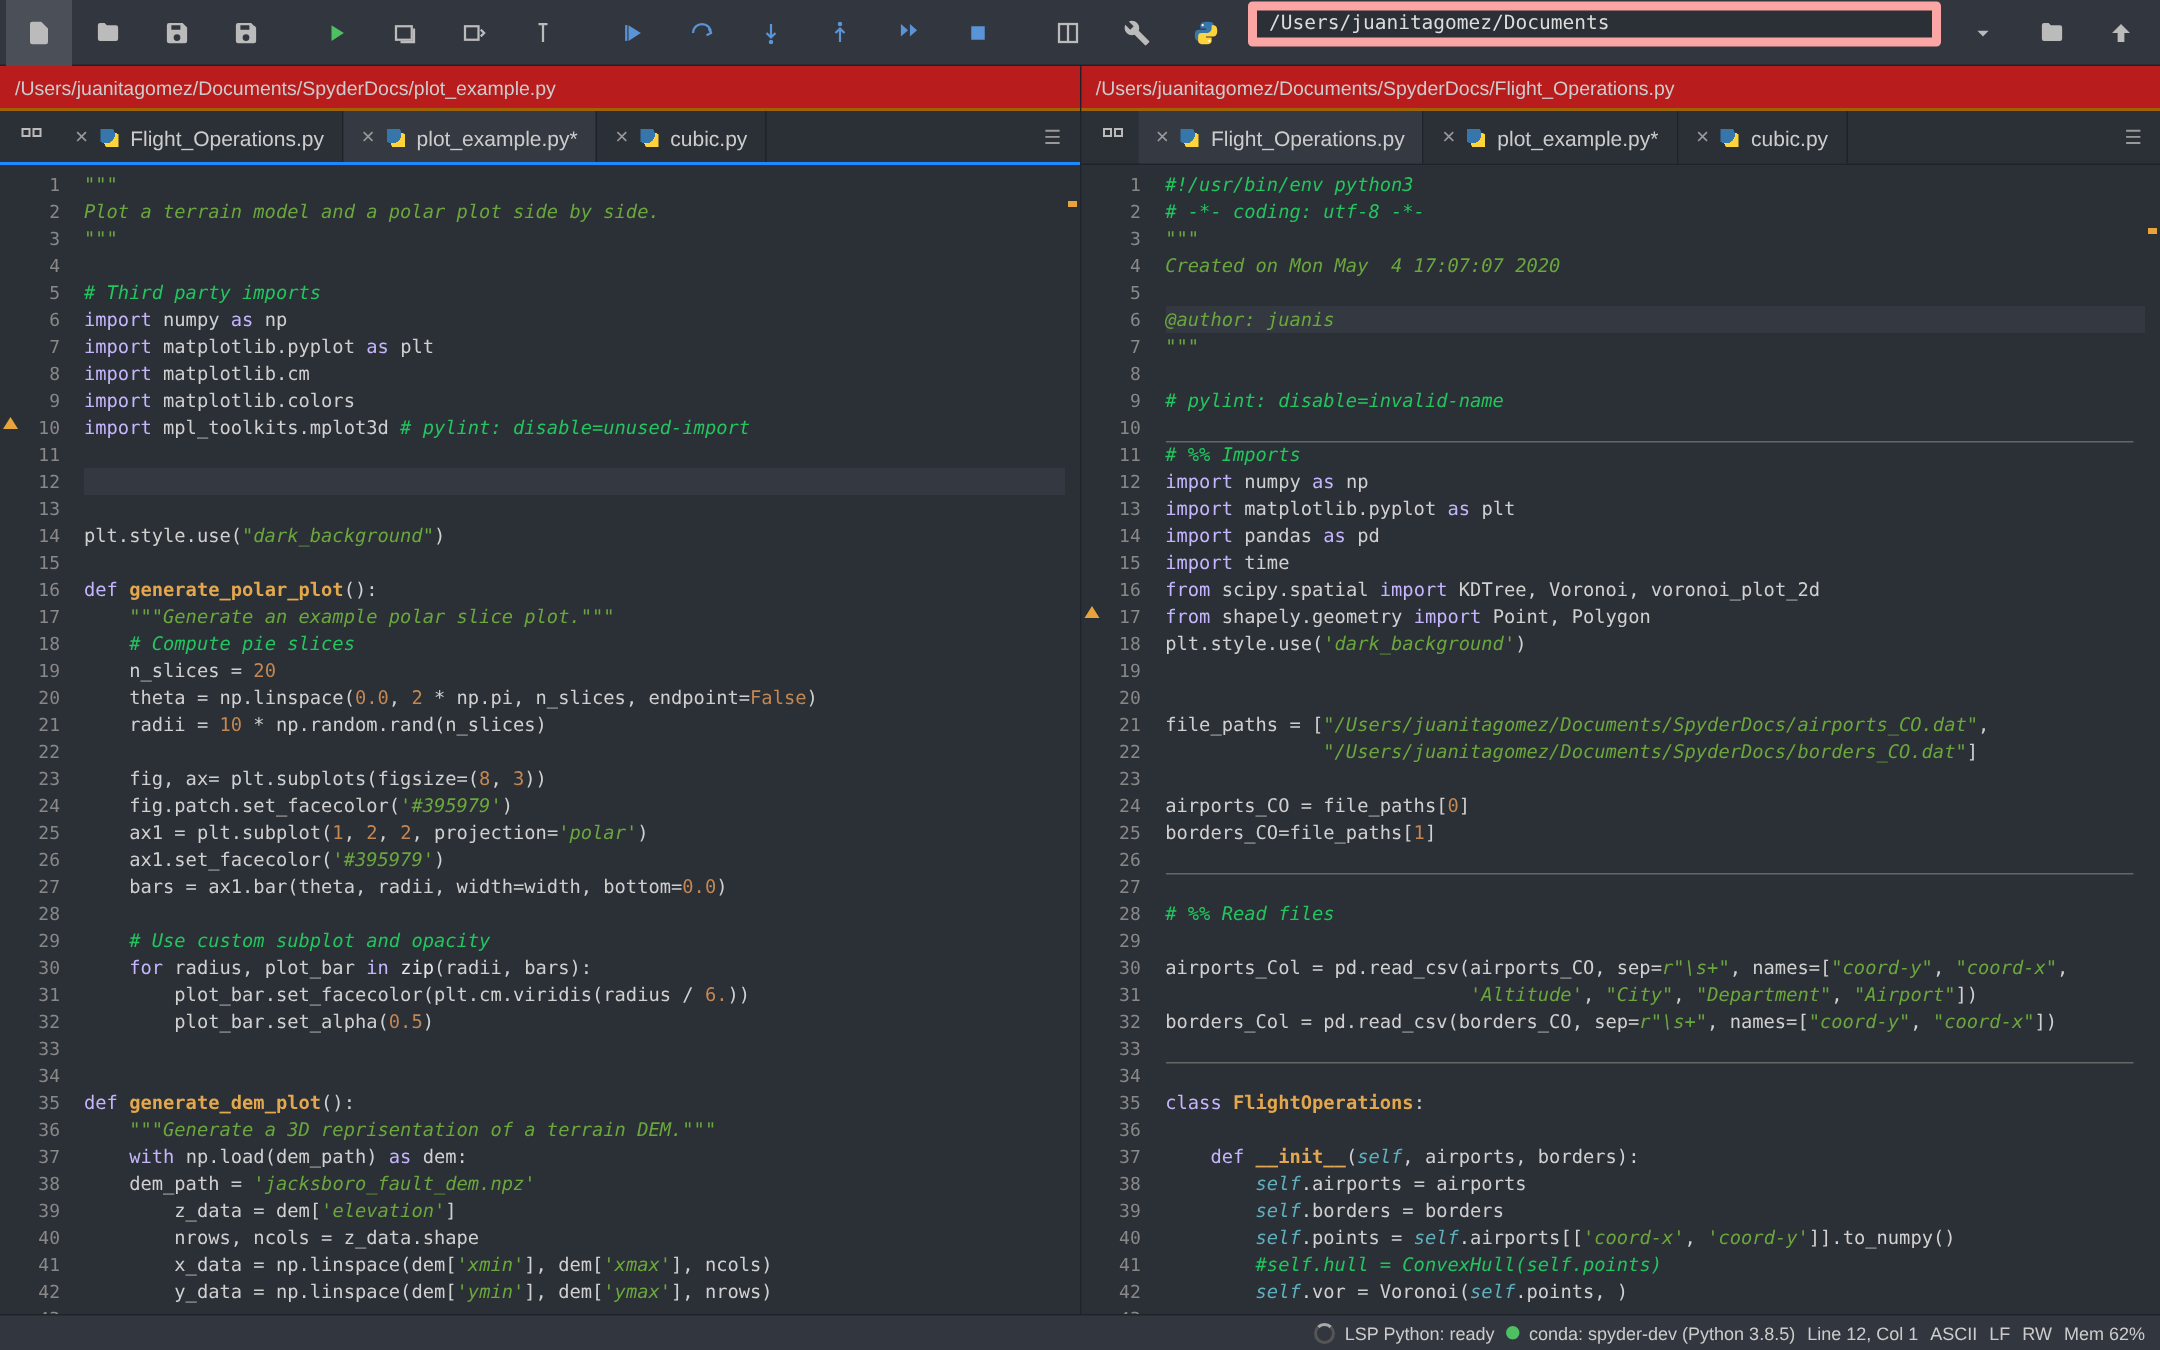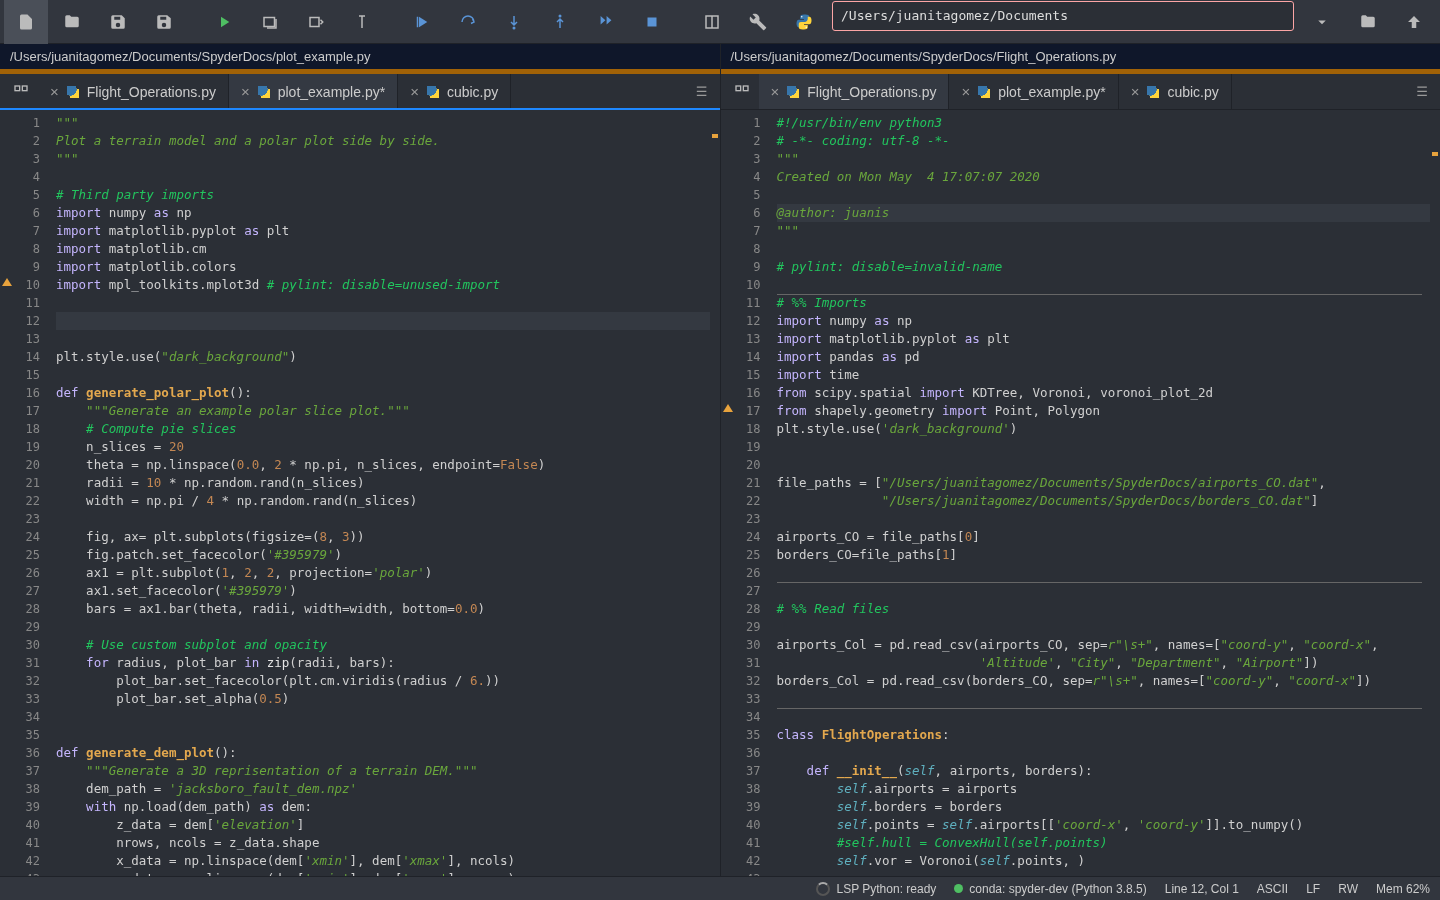--- a/index.html
+++ b/index.html
@@ -7,29 +7,29 @@
 .mono { font-family: "Menlo","Consolas","DejaVu Sans Mono",monospace; }
 
 
 .toolbar { height:44px; background:#32363e; display:flex; align-items:center; gap:2px; padding:0 4px; border-bottom:1px solid #1f2228; }
 .tbtn { width:44px; height:44px; display:flex; align-items:center; justify-content:center; color:#bbb; cursor:pointer; }
 .tbtn svg { width:18px; height:18px; }
 .tbtn.accent svg { color:#5a94d6; }
 .tbtn.run svg { color:#4fbf63; }
 .tbtn.stop svg { color:#5a94d6; }
 .tbtn.newfile { background:#4a4f58; }
-.path-input { flex:1; background:#2b2f36; border:1px solid #fca5a5; border-radius:3px; height:30px; margin:0 4px 12px 4px; padding:0 8px; color:#ddd; font-size:13px; min-width:200px; }
+.path-input { flex:1; background:#2b2f36; border:6px solid #fca5a5; border-radius:3px; height:30px; margin:0 4px 12px 4px; padding:0 8px; color:#ddd; font-size:13px; min-width:200px; }
 .lang-icon { width:20px; height:20px; }
 
 
 .split { display:flex; height:calc(100% - 44px - 24px); }
 .pane { flex:1; display:flex; flex-direction:column; min-width:0; border-right:1px solid #1f2228; }
 .pane:last-child { border-right:none; }
 
-.path-bar { height:30px; background:#0f172a; border-bottom:5px solid #a16207; display:flex; align-items:center; padding:0 10px; font-size:13px; color:#ccc; }
+.path-bar { height:30px; background:#b91c1c; border-bottom:2px solid #a16207; display:flex; align-items:center; padding:0 10px; font-size:13px; color:#ccc; }
 
 .tabrow { height:36px; background:#2b2f36; display:flex; align-items:stretch; border-bottom:1px solid #1f2228; padding-left:4px; position:relative; }
 .tabset-btn { width:34px; display:flex; align-items:center; justify-content:center; color:#bbb; }
 .etab { display:flex; align-items:center; gap:8px; padding:0 12px; color:#ccc; cursor:pointer; border-right:1px solid #1f2228; background:#2b2f36; font-size:14px; }
 .etab.active { background:#343942; }
 .etab .ico { width:12px; height:12px; display:inline-block; }
 .etab .close { color:#999; font-size:15px; }
 .exp-btn { position:absolute; right:6px; top:0; bottom:0; display:flex; align-items:center; color:#999; padding:0 6px;}
 
 .editor-wrap { flex:1; display:flex; min-height:0; position:relative; }
@@ -50,21 +50,21 @@
 .c  { color:#22c55e; font-style:italic; }  
 .cg { color:#6aa73c; font-style:italic; }  
 .kw { color:#c4b5fd; }   
 .fn { color:#e3a84e;font-weight:bold; }
 .p  { color:#d0d0d0; }   
 .nm { color:#c38753; }   
 .self{ color:#5fb0bf; font-style:italic; }
 .bltn{ color:#e5e5e5;}
 
 
-.status { height:24px; background:#32363e; border-top:1px solid #1f2228; display:flex; align-items:center; gap:18px; padding:0 10px; font-size:12px; color:#ccc; }
+.status { height:24px; background:#32363e; border-top:1px solid #1f2228; display:flex; align-items:center; gap:8px; padding:0 10px; font-size:12px; color:#ccc; }
 .status .grow { flex:1; }
 .status .sitem { display:flex; align-items:center; gap:6px; }
 .spinner { width:14px;height:14px;border:2px solid #555;border-top-color:#aaa;border-radius:50%; }
 .dot-green { width:9px;height:9px;border-radius:50%;background:#4fbf63; }
 
 
 .fico-py { width:12px; height:12px; background-image: radial-gradient(circle at 30% 30%, #3776ab 50%, transparent 51%), radial-gradient(circle at 70% 70%, #ffd43b 50%, transparent 51%); }
 
 </style>
 </head>
@@ -278,38 +278,37 @@
           <div class="cline curline"></div>
           <div class="cline"></div>
           <div class="cline"><span class="p">plt.style.use(</span><span class="cg">"dark_background"</span><span class="p">)</span></div>
           <div class="cline"></div>
           <div class="cline"><span class="kw">def</span> <span class="fn">generate_polar_plot</span><span class="p">():</span></div>
           <div class="cline">    <span class="cg">"""Generate an example polar slice plot."""</span></div>
           <div class="cline">    <span class="c"># Compute pie slices</span></div>
           <div class="cline">    <span class="p">n_slices = </span><span class="nm">20</span></div>
           <div class="cline">    <span class="p">theta = np.linspace(</span><span class="nm">0.0</span><span class="p">, </span><span class="nm">2</span><span class="p"> * np.pi, n_slices, endpoint=</span><span class="nm">False</span><span class="p">)</span></div>
           <div class="cline">    <span class="p">radii = </span><span class="nm">10</span><span class="p"> * np.random.rand(n_slices)</span></div>
-          <div class="cline">    <span class="p">width = np.pi / </span><span class="nm">4</span><span class="p"> * np.random.rand(n_slices)</span></div>
           <div class="cline"></div>
           <div class="cline">    <span class="p">fig, ax= plt.subplots(figsize=(</span><span class="nm">8</span><span class="p">, </span><span class="nm">3</span><span class="p">))</span></div>
           <div class="cline">    <span class="p">fig.patch.set_facecolor(</span><span class="cg">'#395979'</span><span class="p">)</span></div>
           <div class="cline">    <span class="p">ax1 = plt.subplot(</span><span class="nm">1</span><span class="p">, </span><span class="nm">2</span><span class="p">, </span><span class="nm">2</span><span class="p">, projection=</span><span class="cg">'polar'</span><span class="p">)</span></div>
           <div class="cline">    <span class="p">ax1.set_facecolor(</span><span class="cg">'#395979'</span><span class="p">)</span></div>
           <div class="cline">    <span class="p">bars = ax1.bar(theta, radii, width=width, bottom=</span><span class="nm">0.0</span><span class="p">)</span></div>
           <div class="cline"></div>
           <div class="cline">    <span class="c"># Use custom subplot and opacity</span></div>
           <div class="cline">    <span class="kw">for</span> <span class="p">radius, plot_bar</span> <span class="kw">in</span> <span class="bltn">zip</span><span class="p">(radii, bars):</span></div>
           <div class="cline">        <span class="p">plot_bar.set_facecolor(plt.cm.viridis(radius / </span><span class="nm">6.</span><span class="p">))</span></div>
           <div class="cline">        <span class="p">plot_bar.set_alpha(</span><span class="nm">0.5</span><span class="p">)</span></div>
           <div class="cline"></div>
           <div class="cline"></div>
           <div class="cline"><span class="kw">def</span> <span class="fn">generate_dem_plot</span><span class="p">():</span></div>
           <div class="cline">    <span class="cg">"""Generate a 3D reprisentation of a terrain DEM."""</span></div>
+          <div class="cline">    <span class="kw">with</span> <span class="p">np.load(dem_path)</span> <span class="kw">as</span> <span class="p">dem:</span></div>
           <div class="cline">    <span class="p">dem_path = </span><span class="cg">'jacksboro_fault_dem.npz'</span></div>
-          <div class="cline">    <span class="kw">with</span> <span class="p">np.load(dem_path)</span> <span class="kw">as</span> <span class="p">dem:</span></div>
           <div class="cline">        <span class="p">z_data = dem[</span><span class="cg">'elevation'</span><span class="p">]</span></div>
           <div class="cline">        <span class="p">nrows, ncols = z_data.shape</span></div>
           <div class="cline">        <span class="p">x_data = np.linspace(dem[</span><span class="cg">'xmin'</span><span class="p">], dem[</span><span class="cg">'xmax'</span><span class="p">], ncols)</span></div>
           <div class="cline">        <span class="p">y_data = np.linspace(dem[</span><span class="cg">'ymin'</span><span class="p">], dem[</span><span class="cg">'ymax'</span><span class="p">], nrows)</span></div>
         </div>
       <div class="scroll-indicator">
           <div class="scroll-mark" style="top:24px"></div>
         </div>
     </div>
   </div>

